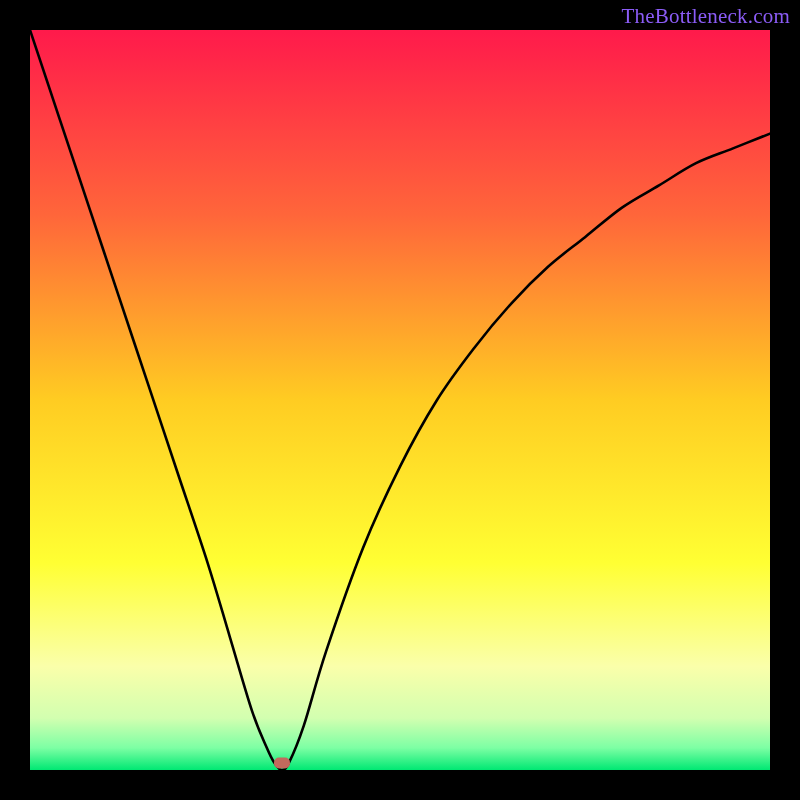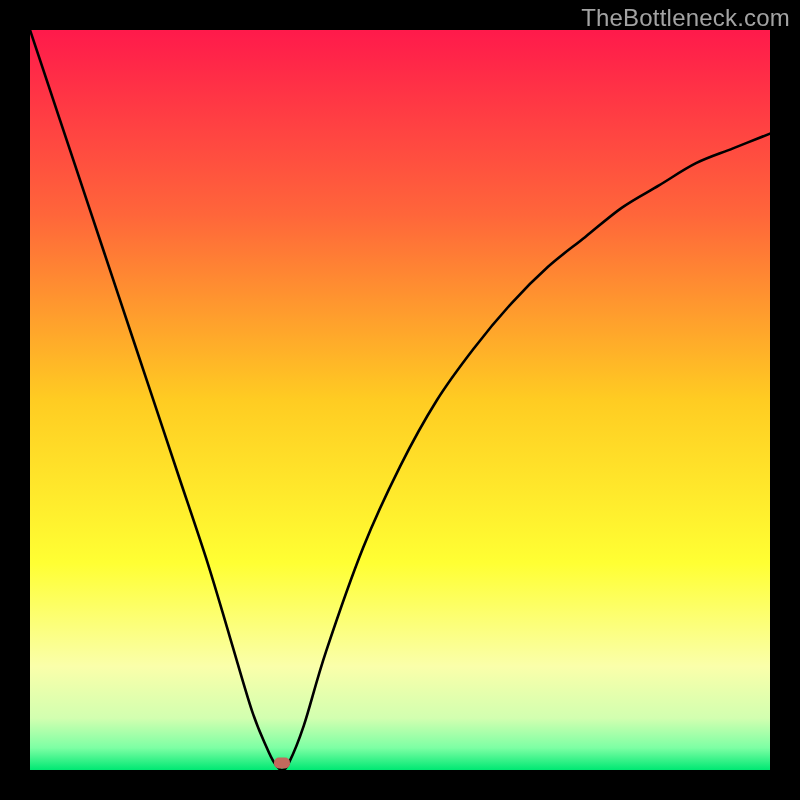--- a/index.html
+++ b/index.html
@@ -38,24 +38,25 @@
     position: absolute;
     left: 0;
     top: 0;
     width: 100%;
     height: 100%;
   }
   .watermark {
     position: absolute;
     top: 4px;
     right: 10px;
-    color: #a3a3a3;
-    font-size: 24px;
+    color: #8b5cf6;
+    font-size: 21px;
     font-weight: 500;
     letter-spacing: 0.2px;
+    font-family: Liberation Serif, serif;
   }
   .marker {
     position: absolute;
     width: 16px;
     height: 11px;
     background: #c26a5d;
     border-radius: 5px;
     transform: translate(-50%, -50%);
   }
 </style>

